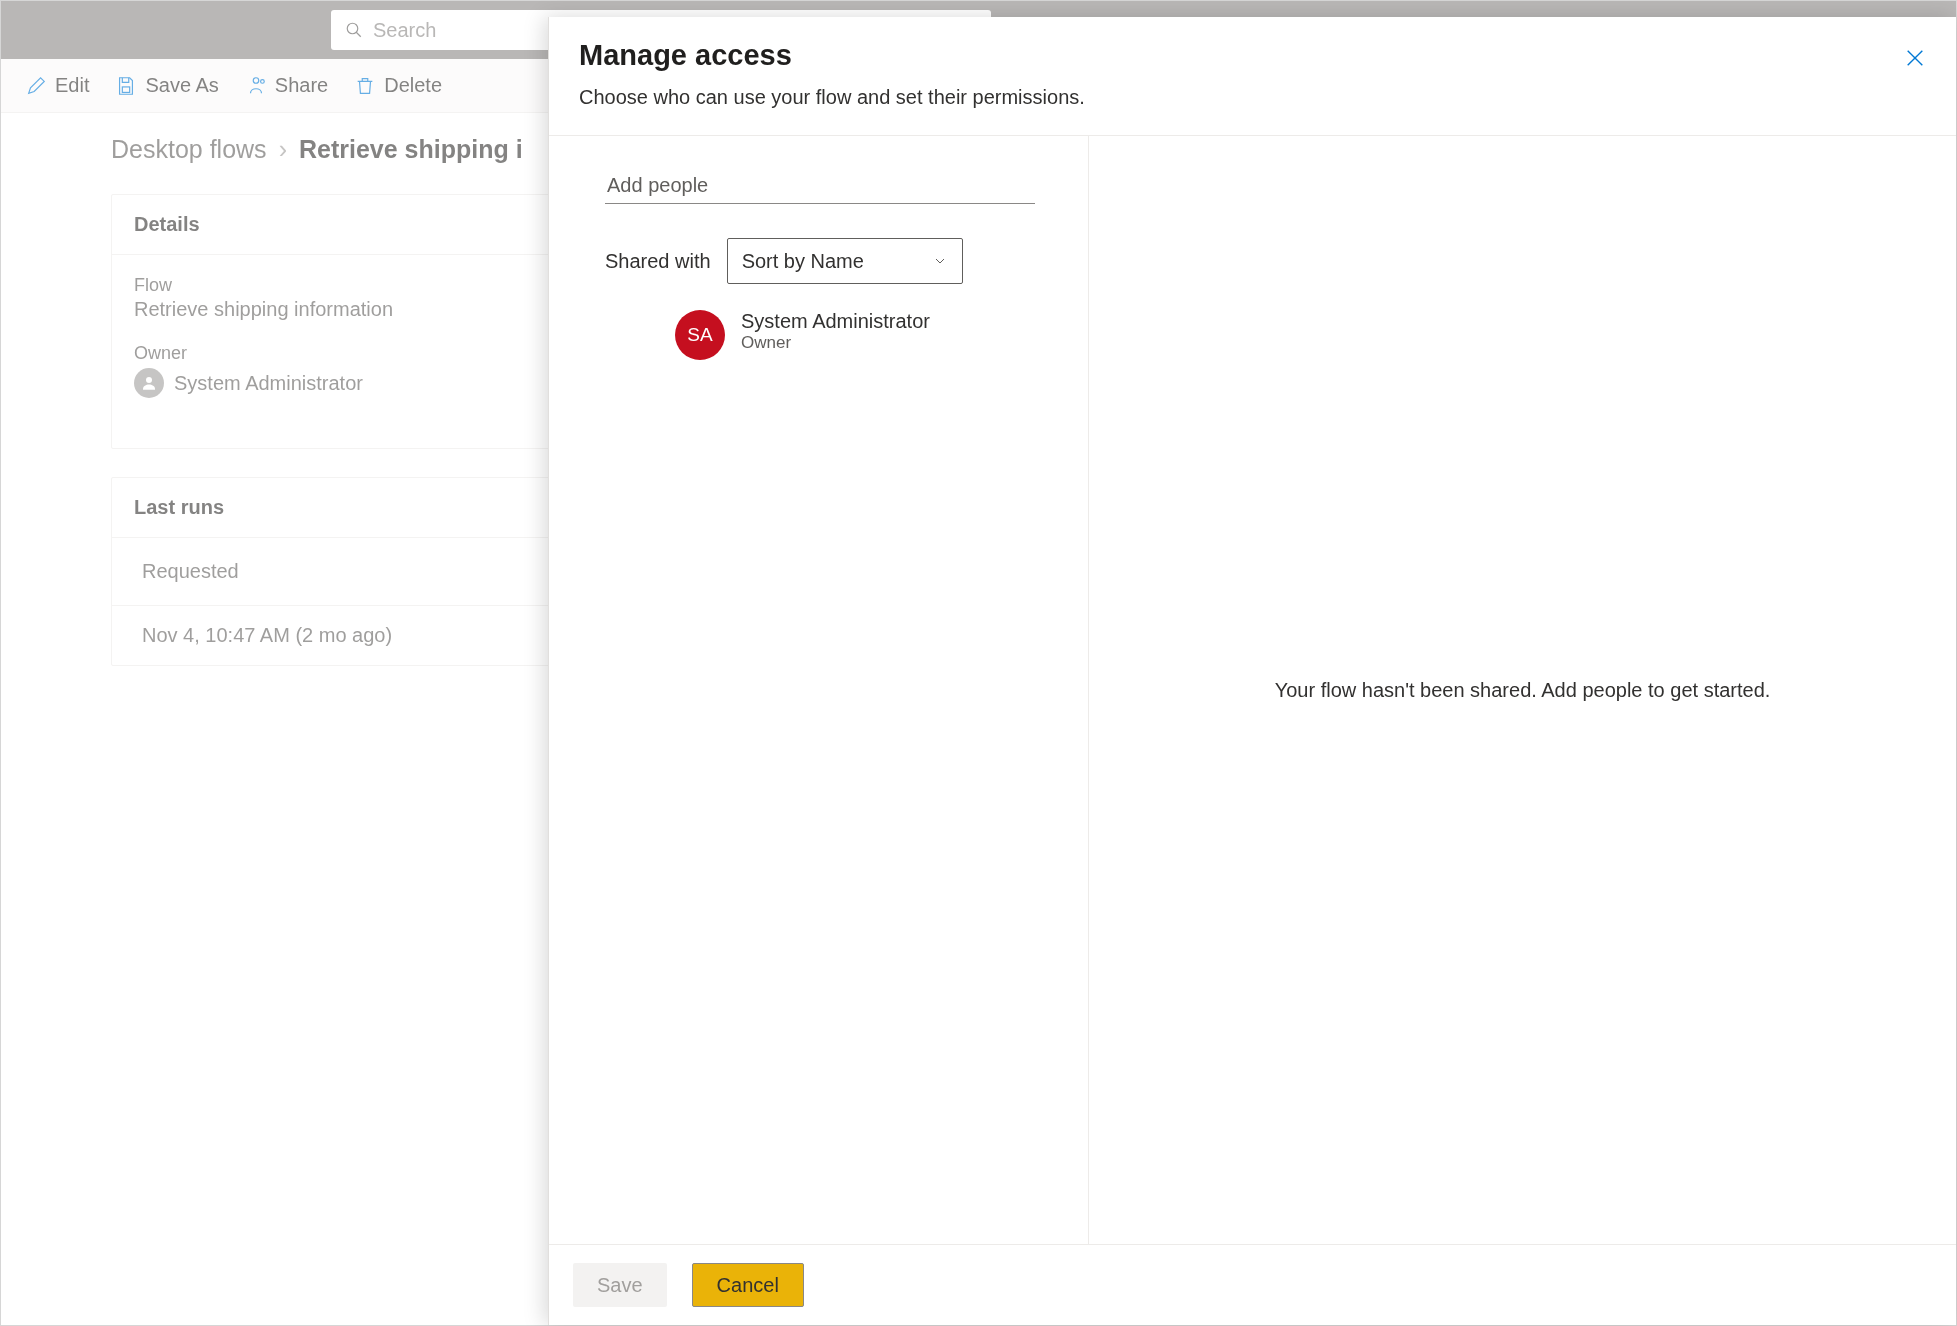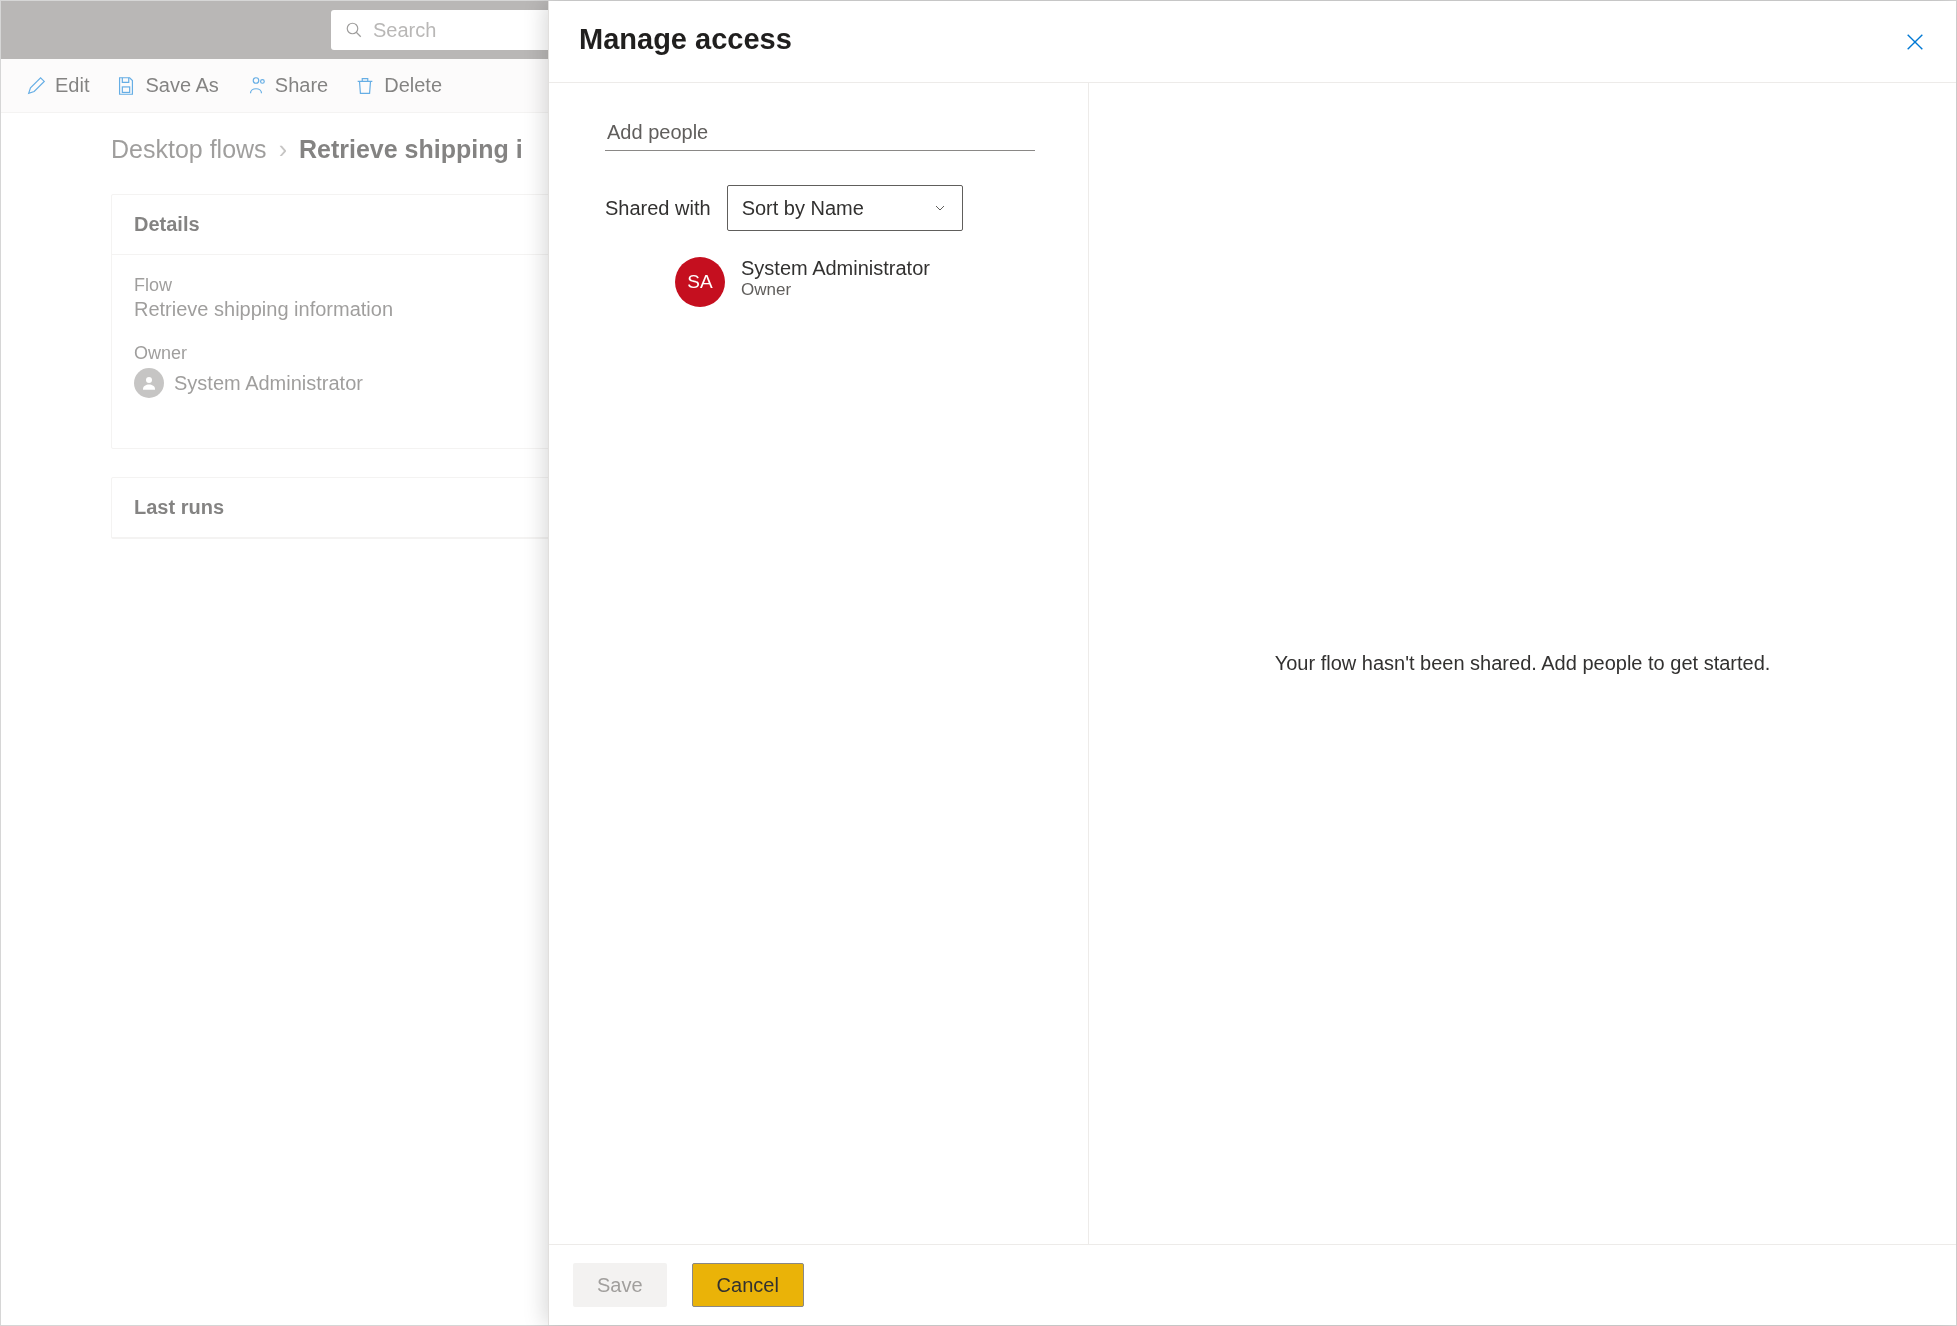--- a/index.html
+++ b/index.html
@@ -30,21 +30,21 @@
     .owner-row { display: flex; align-items: center; gap: 10px; margin-top: 4px; }
     .avatar-circle { width: 30px; height: 30px; border-radius: 50%; background: #a19f9d; display: flex; align-items: center; justify-content: center; }
     .avatar-circle svg { width: 18px; height: 18px; fill: #fff; }
 
     .runs-body { padding: 0; }
     .runs-header { padding: 22px 30px; font-size: 20px; color: #605e5c; border-bottom: 1px solid #edebe9; }
     .runs-row { padding: 18px 30px; font-size: 20px; color: #605e5c; }
 
     .overlay { position: absolute; inset: 0; background: rgba(255,255,255,0.4); }
 
-    .panel { position: absolute; top: 0; right: 0; bottom: 0; width: 1408px; background: #fff; box-shadow: -4px 0 20px rgba(0,0,0,0.15); border-left: 1px solid #e1dfdd; display: flex; flex-direction: column; }
+    .panel { position: absolute; top: 16px; right: 0; bottom: 0; width: 1408px; background: #fff; box-shadow: -4px 0 20px rgba(0,0,0,0.15); border-left: 1px solid #e1dfdd; display: flex; flex-direction: column; }
     .panel-head { padding: 22px 30px 26px; position: relative; }
     .panel-title { font-size: 29px; font-weight: 700; color: #201f1e; }
     .panel-sub { font-size: 20px; color: #323130; margin-top: 14px; }
     .panel-close { position: absolute; top: 30px; right: 30px; cursor: pointer; }
     .panel-close svg { width: 22px; height: 22px; stroke: #0078d4; stroke-width: 1.5; }
 
     .panel-body { flex: 1; display: flex; border-top: 1px solid #edebe9; overflow: hidden; }
     .panel-left { width: 532px; border-right: 1px solid #edebe9; padding: 32px 30px 30px 48px; margin-left: 8px; }
     .panel-right { flex: 1; display: flex; align-items: center; justify-content: center; padding: 40px; }
     .empty-msg { font-size: 20px; color: #323130; }
@@ -133,28 +133,33 @@
                 <path d="M4 20c0-4 4-6 8-6s8 2 8 6v1H4z"></path>
               </svg>
           </div>
           <span class="fld-value" style="margin:0">System Administrator</span>
         </div>
       </div>
     </div>
 
     <div class="card" style="width: 700px;">
       <div class="card-header">Last runs</div>
+      <div class="runs-body">
+        <div class="runs-header">Requested</div>
+        <div class="runs-row">Nov 4, 10:47 AM (2 mo ago)</div>
+      </div>
     </div>
   </div>
 
   <div class="overlay"></div>
 
   <div class="panel">
     <div class="panel-head">
       <div class="panel-title">Manage access</div>
+      <div class="panel-sub">Choose who can use your flow and set their permissions.</div>
       <div class="panel-close">
         <svg viewBox="0 0 24 24" fill="none">
             <line x1="4" y1="4" x2="20" y2="20"></line>
             <line x1="20" y1="4" x2="4" y2="20"></line>
           </svg>
       </div>
     </div>
 
     <div class="panel-body">
       <div class="panel-left">

